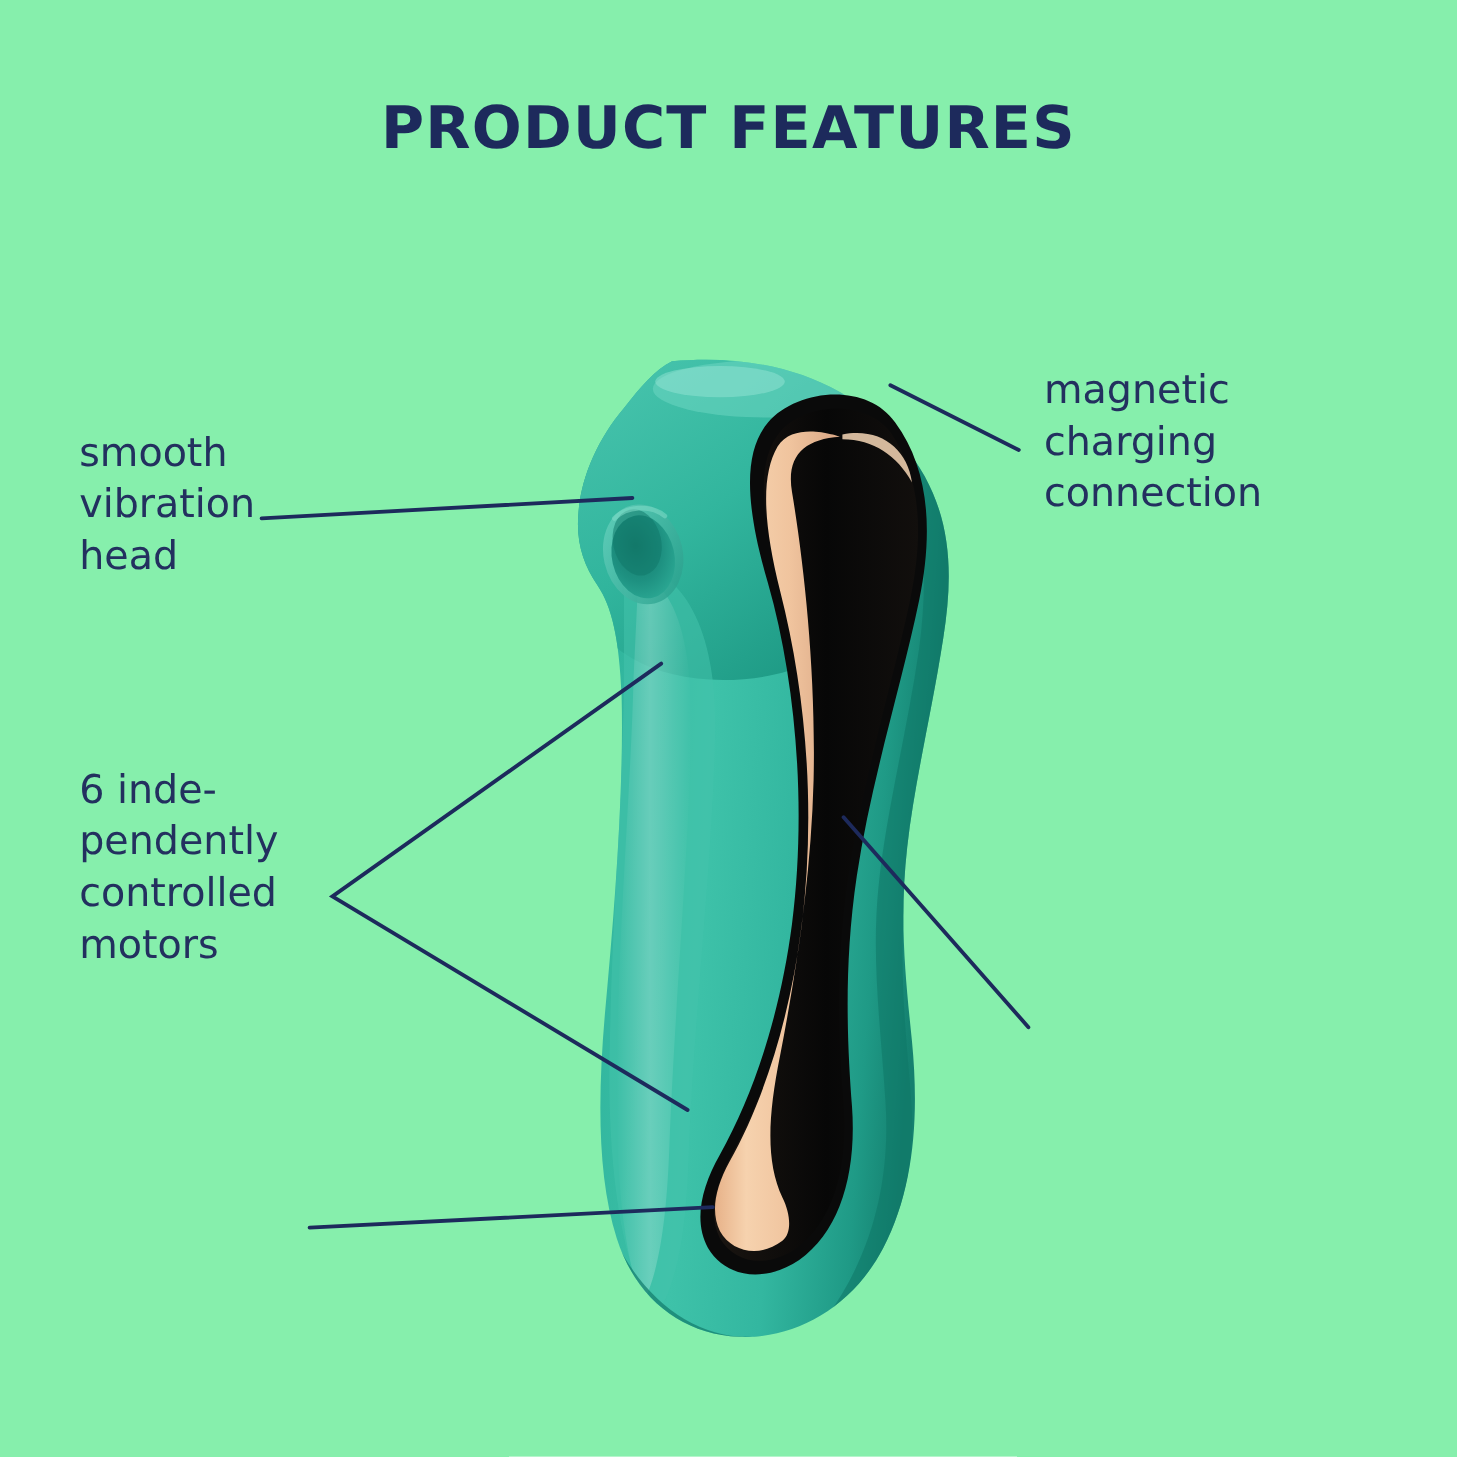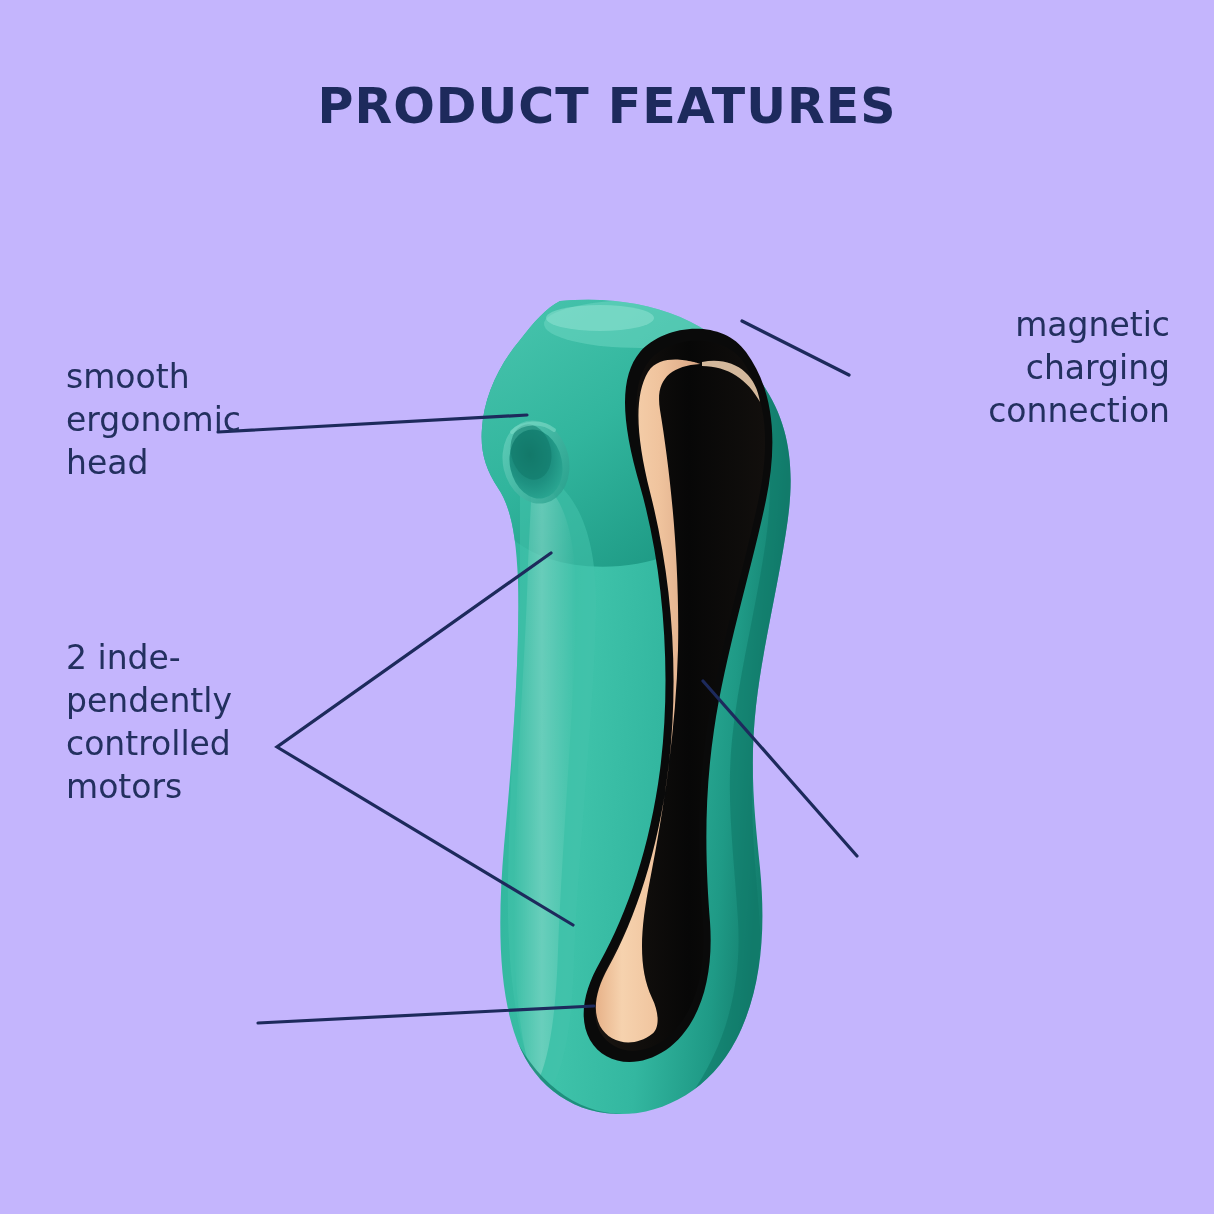--- a/index.html
+++ b/index.html
@@ -8,21 +8,21 @@
     padding: 0;
     background: #ffffff;
   }
   body {
     font-family: "DejaVu Sans", sans-serif;
   }
   #page {
     position: relative;
     width: 1214px;
     height: 1214px;
-    background: #c4b5fd;
+    background: #86efac;
     overflow: hidden;
   }
   #title {
     position: absolute;
     left: 0;
     top: 78px;
     width: 1214px;
     text-align: center;
     font-family: "DejaVu Sans", sans-serif;
     font-weight: bold;
@@ -34,21 +34,21 @@
   .label {
     position: absolute;
     font-family: "DejaVu Sans", sans-serif;
     font-weight: 400;
     font-size: 33px;
     line-height: 43px;
     color: #23305f;
     white-space: pre-line;
   }
   .label.left  { text-align: left; }
-  .label.right { text-align: right; margin-left: 20px; }
+  .label.right { text-align: left; }
 
   #art {
     position: absolute;
     left: 0;
     top: 0;
     width: 1214px;
     height: 1214px;
     pointer-events: none;
   }
 </style>
@@ -231,24 +231,24 @@
     <g stroke="#1d2a5c" stroke-width="3.2" fill="none" stroke-linecap="round">
       <line x1="218" y1="432" x2="527" y2="415"></line>
       <polyline points="551,553 277,747 573,925"></polyline>
       <line x1="258" y1="1023" x2="594" y2="1006"></line>
       <line x1="742" y1="321" x2="849" y2="375"></line>
       <line x1="703" y1="681" x2="857" y2="856"></line>
     </g>
   </svg>
 
   <div class="label left" style="left:66px; top:355px; width:250px;">smooth
-ergonomic
+vibration
 head</div>
 
-  <div class="label left" style="left:66px; top:636px; width:280px;">2 inde-
+  <div class="label left" style="left:66px; top:636px; width:280px;">6 inde-
 pendently
 controlled
 motors</div>
 
 
   <div class="label right" style="left:870px; top:303px; width:280px;">magnetic
 charging
 connection</div>
 
 

